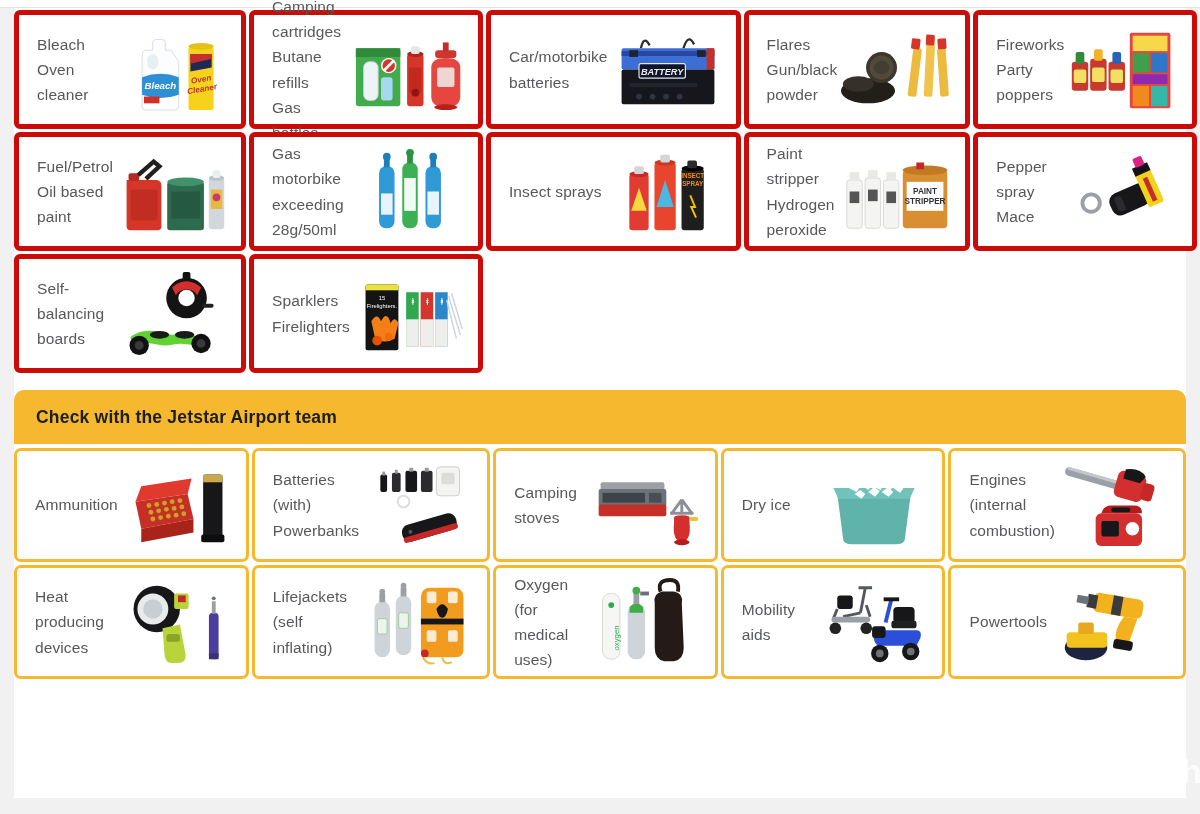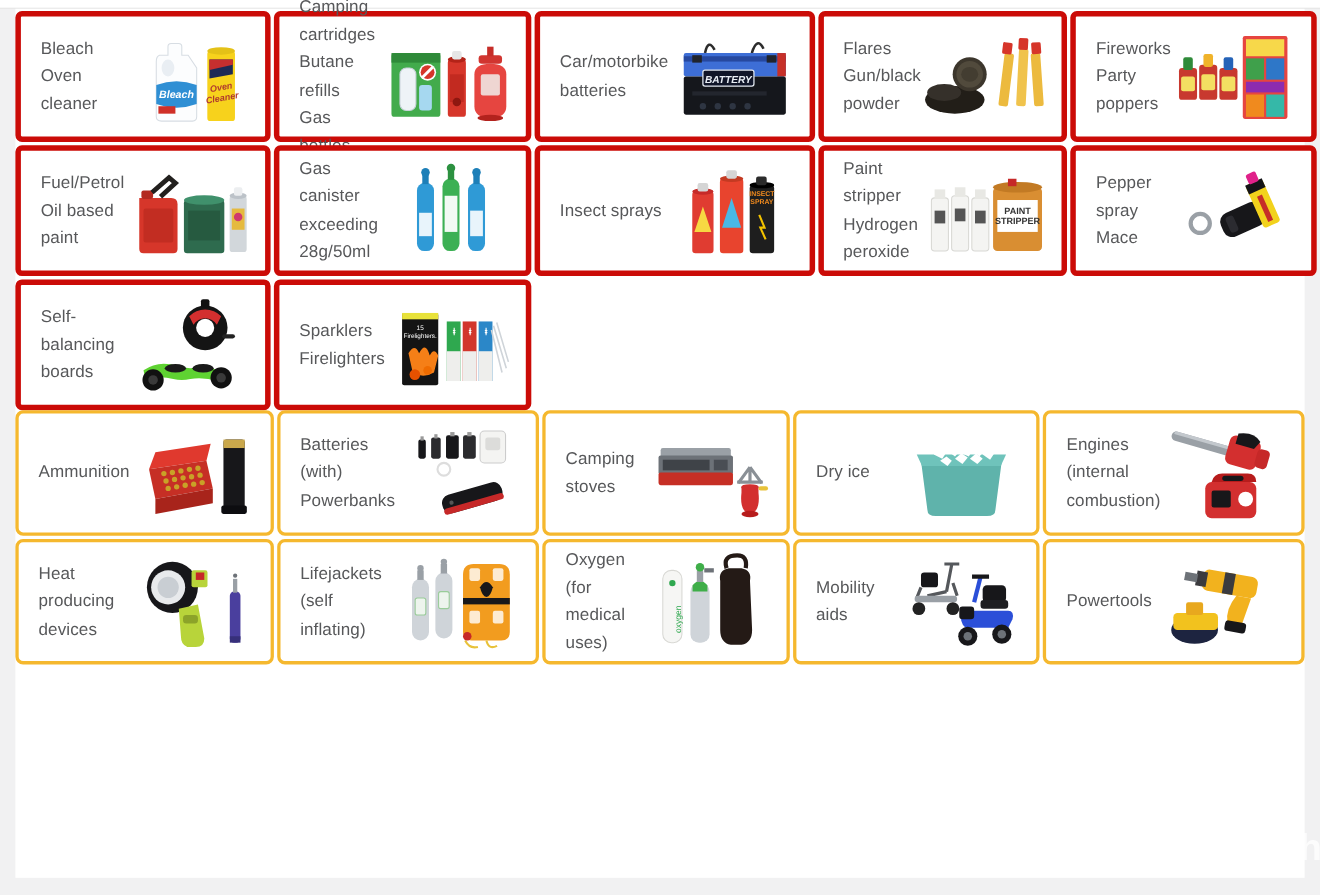--- a/index.html
+++ b/index.html
@@ -160,21 +160,21 @@
           <rect x="97" y="34" width="16" height="53" rx="3" fill="#d2d7db"></rect>
           <ellipse cx="105" cy="34" rx="8" ry="3" fill="#bcc2c8"></ellipse>
           <rect x="101" y="26" width="8" height="8" rx="2" fill="#eceef0"></rect>
           <rect x="99" y="46" width="12" height="20" fill="#e5ba3f"></rect>
           <circle cx="105" cy="54" r="4" fill="#cf3a6e"></circle>
         </svg>
       </div>
     </div>
 
     <div class="cell">
-      <div class="cell-label">Gas canister
+      <div class="cell-label">Gas motorbike
 exceeding 28g/50ml</div>
       <div class="cell-art">
         <svg viewBox="0 0 120 96" width="116" height="93">
           <rect x="28" y="22" width="16" height="64" rx="7" fill="#2f9ad6"></rect>
           <rect x="30" y="50" width="12" height="22" fill="#e8f4fb"></rect>
           <rect x="33" y="14" width="6" height="9" fill="#1d7fb8"></rect>
             <circle cx="36" cy="12" r="4" fill="#1d7fb8"></circle>
           <rect x="52" y="18" width="16" height="68" rx="7" fill="#3cb054"></rect>
           <rect x="54" y="34" width="12" height="34" fill="#f2faf4"></rect>
           <rect x="57" y="10" width="6" height="9" fill="#2c9140"></rect>
@@ -291,20 +291,23 @@
             <rect x="86" y="54" width="13" height="28" fill="#eeeeec"></rect>
           <path d="M62 34 l2 3 m-2 0 l2 -3 m-1 -2 v7 M77 34 l2 3 m-2 0 l2 -3 m-1 -2 v7 M92 34 l2 3 m-2 0 l2 -3 m-1 -2 v7" stroke="#fff" stroke-width="1"></path>
           <path d="M100 30 L112 70 M103 27 L114 64 M98 34 L108 74" stroke="#cfd4d9" stroke-width="1.5"></path>
         </svg>
       </div>
     </div>
 
   </div>
 
   <div>
+    <div class="banner">
+      <span>Check with the Jetstar Airport team</span>
+    </div>
 
     <div class="grid yellow">
 
       <div class="cell">
         <div class="cell-label">Ammunition</div>
         <div class="cell-art">
           <svg viewBox="0 0 120 96" width="116" height="93">
             <path d="M16 44 L70 36 L74 20 L22 28 Z" fill="#e0392e"></path>
             <path d="M16 44 L70 36 L76 62 L22 72 Z" fill="#c62f25"></path>
             <path d="M22 72 L76 62 L76 76 L22 86 Z" fill="#a8241b"></path>

